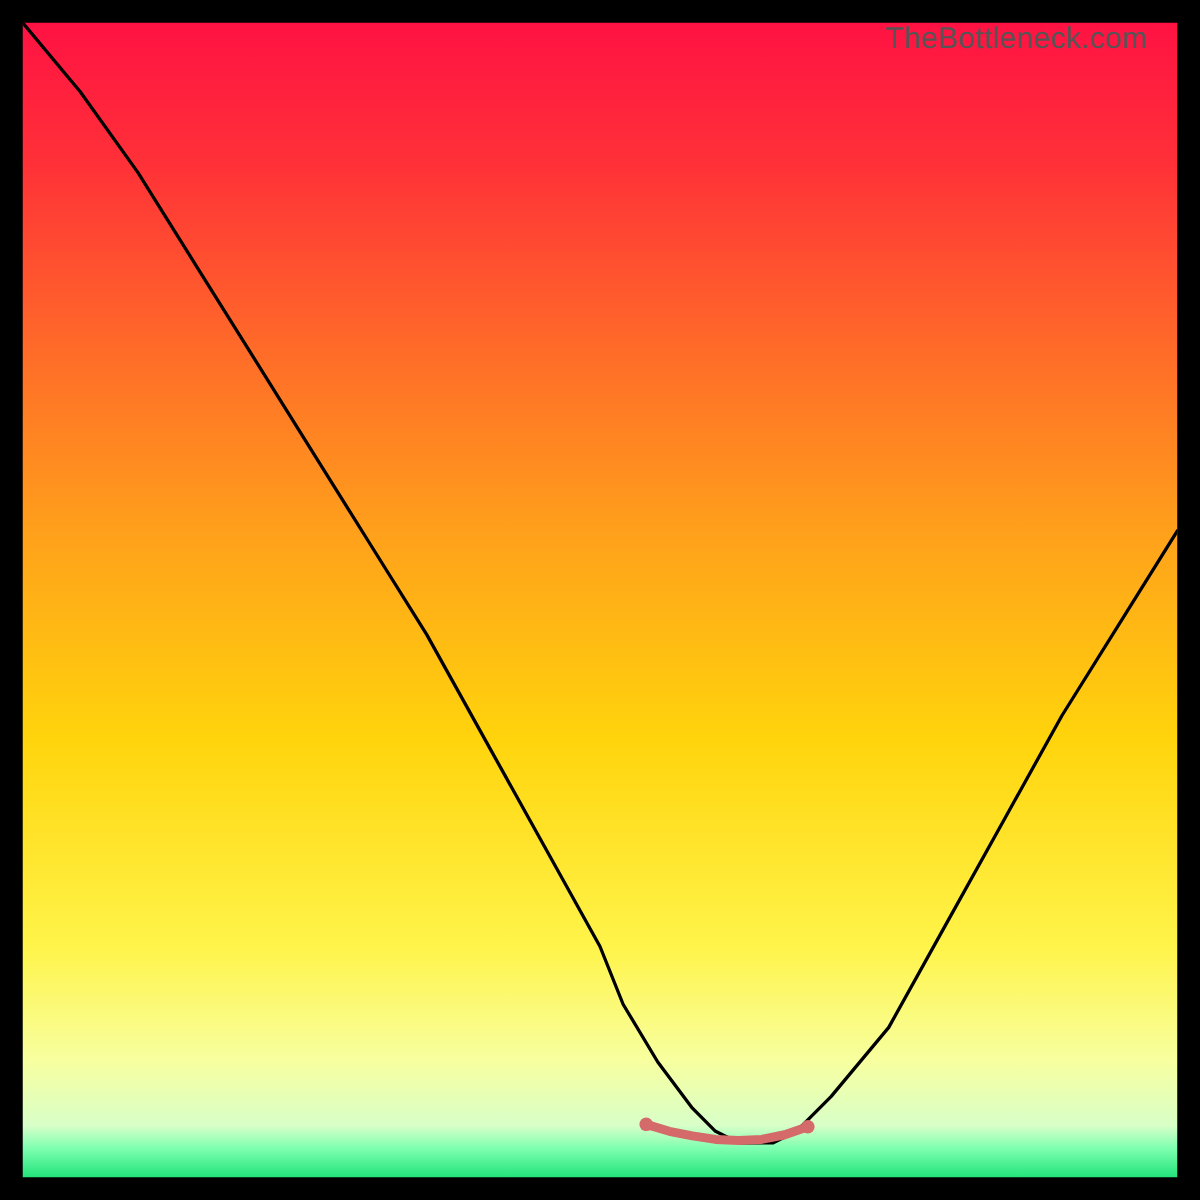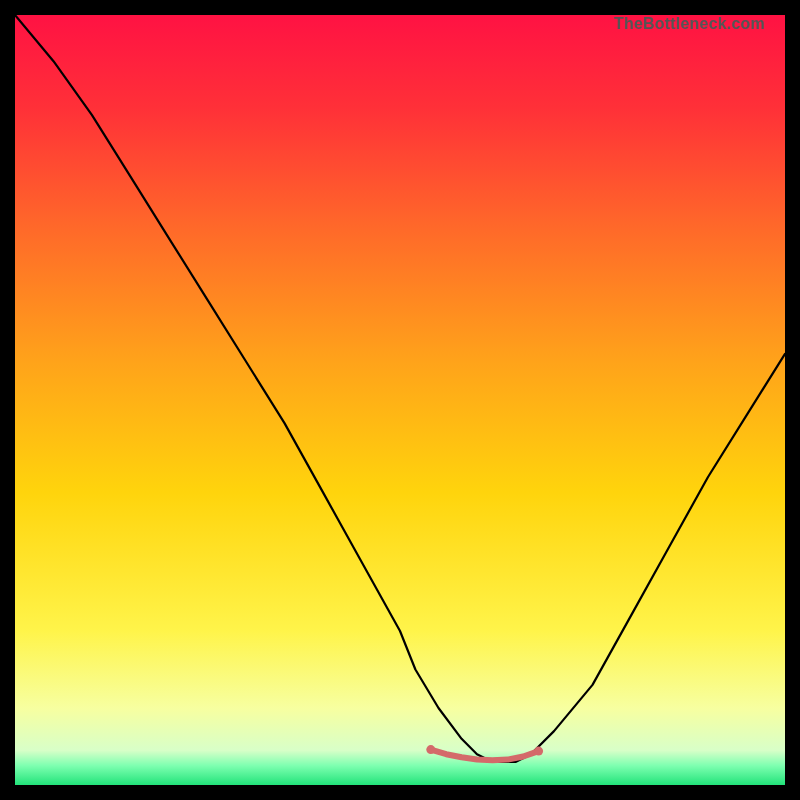--- a/index.html
+++ b/index.html
@@ -17,22 +17,22 @@
     top: 15px;
     width: 770px;
     height: 770px;
     background: #000;
   }
   .watermark {
     position: absolute;
     top: 0px;
     right: 20px;
     color: #555;
-    font-size: 16px;
-    font-weight: 700;
+    font-size: 20px;
+    font-weight: 400;
     letter-spacing: 0.2px;
     z-index: 10;
   }
   .plot-area {
     position: absolute;
     left: 0;
     top: 0;
     width: 770px;
     height: 770px;
   }

